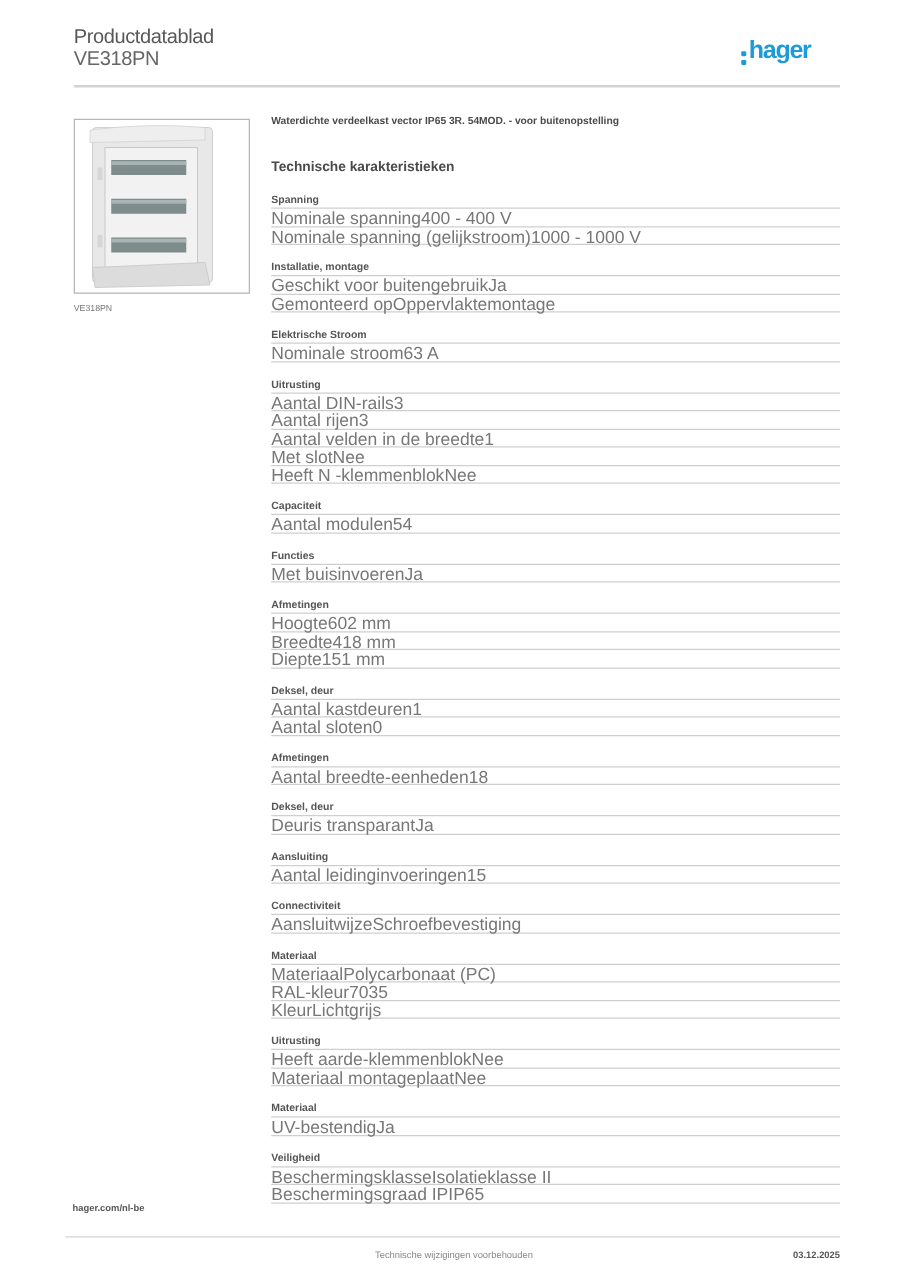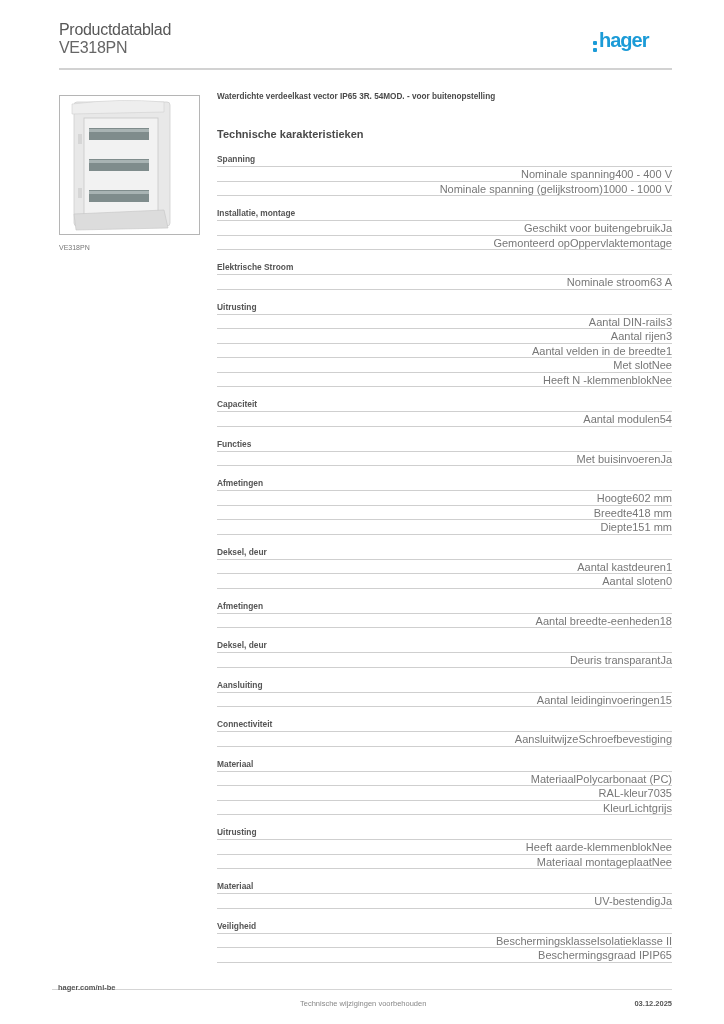--- a/index.html
+++ b/index.html
@@ -41,29 +41,29 @@
   .tech-title {
     margin-top: 22px; font-size: 11px; font-weight: bold; color: #4a4a4a; height: 14px;
   }
   .section { margin-top: 11px; }
   .section-title {
     font-size: 8.4px; font-weight: bold; color: #555;
     height: 13px; line-height: 13px;
     border-bottom: 1px solid #cfcfcf;
   }
   .row {
-    display: flex; justify-content: flex-end;
-    font-size: 11px; color: #777; height: 13.5px; line-height: 14px;
+    display: flex; justify-content: flex-start;
+    font-size: 14px; color: #777; height: 13.5px; line-height: 14px;
     border-bottom: 1px solid #cfcfcf;
   }
   .row .v { text-align: right; }
   .footer-rule {
     position: absolute; left: 52px; top: 989px; width: 620px; height: 1px; background: #d5d5d5;
   }
-  .footer-left { position: absolute; left: 58px; top: 983px; font-size: 7.5px; font-weight: bold; color: #555; }
+  .footer-left { position: absolute; left: 58px; top: 962px; font-size: 7.5px; font-weight: bold; color: #555; }
   .footer-center { position: absolute; left: 300px; top: 999px; font-size: 7.5px; color: #888; }
   .footer-right { position: absolute; right: 52px; top: 999px; font-size: 7.5px; font-weight: bold; color: #555; }
 </style>
 </head>
 <body>
 
 <div class="header-title">Productdatablad</div>
 <div class="header-sub">VE318PN</div>
 <div class="logo">
   <span class="logo-colon">

